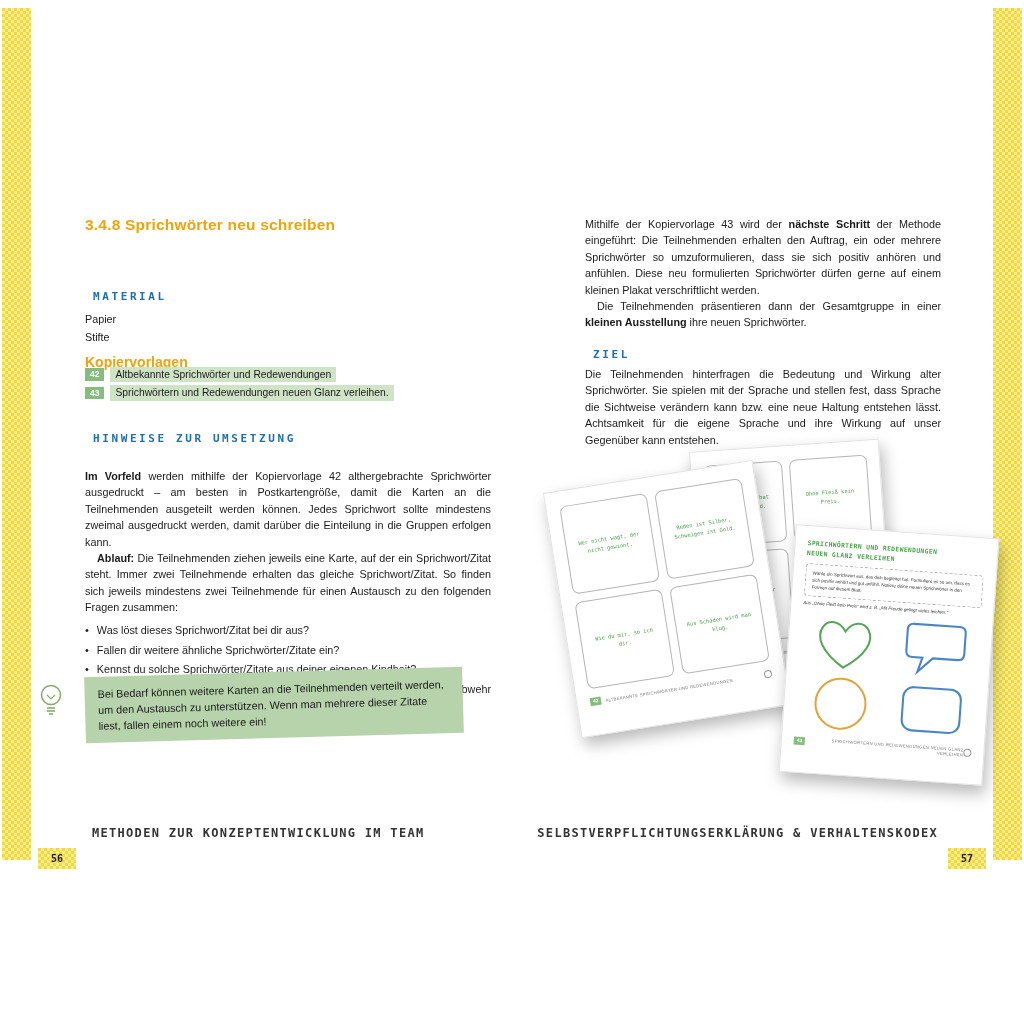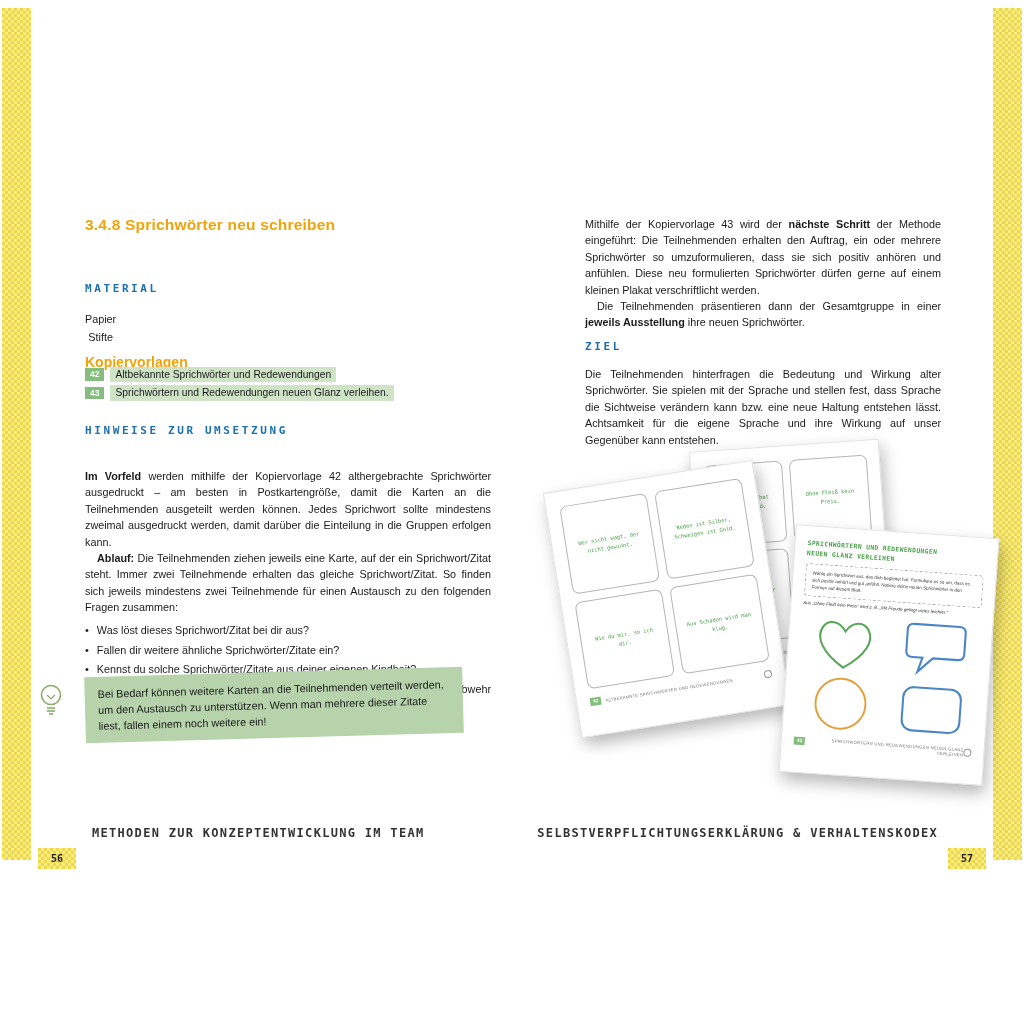--- a/index.html
+++ b/index.html
@@ -9,29 +9,29 @@
   
   .strip{position:absolute;top:8px;height:852px;width:29px;
          background-color:#eedd55;
          background:repeating-conic-gradient(#f8ec82 0% 25%, #ecd84d 0% 50%) 0 0/6px 6px;}
   .strip-left{left:2px;}
   .strip-right{right:2px;}
 
   
   .title{position:absolute;left:85px;top:216px;margin:0;
          font-size:15.5px;font-weight:bold;color:#f0a30a;letter-spacing:.2px;}
-  .blue-heading{position:absolute;left:85px;margin:0;
+  .blue-heading{position:absolute;left:85px;margin:8px;
          font-family:"DejaVu Sans Mono",monospace;font-weight:bold;
          color:#1e6fae;font-size:11px;letter-spacing:2.6px;}
   .material-heading{top:282px;}
   .hinweise-heading{top:424px;}
   .ziel-heading{left:585px;top:340px;}
 
   .material-items{position:absolute;left:85px;top:310px;
-         font-size:10.8px;line-height:18px;color:#1a1a1a;text-align:center;}
+         font-size:10.8px;line-height:18px;color:#1a1a1a;}
 
   .kv-label{position:absolute;left:85px;top:354px;font-size:14px;
          font-weight:bold;color:#f0a30a;}
   .kv-rows{position:absolute;left:85px;top:367px;display:flex;
          flex-direction:column;gap:3px;align-items:flex-start;}
   .kv-row{display:flex;align-items:center;gap:6px;}
   .kv-badge{background:#85bd7e;color:#fff;font-size:8.5px;font-weight:bold;
          padding:2px 5px;line-height:1;}
   .kv-text{background:#cfe3c6;font-size:10.3px;color:#1a1a1a;padding:1px 5px;line-height:1.3;}
 
@@ -156,21 +156,21 @@
       <path d="M11 13 l4 4 l4 -4" fill="none" stroke="#87ac6d" stroke-width="1.2"></path>
       <line x1="11" y1="26" x2="19" y2="26" stroke="#87ac6d" stroke-width="1.6"></line>
       <line x1="11" y1="29" x2="19" y2="29" stroke="#87ac6d" stroke-width="1.6"></line>
       <line x1="13" y1="32" x2="17" y2="32" stroke="#87ac6d" stroke-width="1.6"></line>
     </svg>
     <div class="tip-box">Bei Bedarf können weitere Karten an die Teilnehmenden verteilt werden, um den Austausch zu unterstützen. Wenn man mehrere dieser Zitate liest, fallen einem noch weitere ein!</div>
   </div>
 
   <div class="bodycopy rp-intro">
     <p class="para"><span>Mithilfe der Kopiervorlage 43 wird der </span><b>nächste Schritt</b><span> der Methode eingeführt: Die Teilnehmenden erhalten den Auftrag, ein oder mehrere Sprichwörter so umzuformulieren, dass sie sich positiv anhören und anfühlen. Diese neu formulierten Sprichwörter dürfen gerne auf einem kleinen Plakat verschriftlicht werden.</span></p>
-    <p class="para indent"><span>Die Teilnehmenden präsentieren dann der Gesamtgruppe in einer </span><b>jeweils Ausstellung</b><span> ihre neuen Sprichwörter.</span></p>
+    <p class="para indent"><span>Die Teilnehmenden präsentieren dann der Gesamtgruppe in einer </span><b>kleinen Ausstellung</b><span> ihre neuen Sprichwörter.</span></p>
   </div>
 
   <h2 class="blue-heading ziel-heading">ZIEL</h2>
   <p class="bodycopy ziel-text">Die Teilnehmenden hinterfragen die Bedeutung und Wirkung alter Sprichwörter. Sie spielen mit der Sprache und stellen fest, dass Sprache die Sichtweise verändern kann bzw. eine neue Haltung entstehen lässt. Achtsamkeit für die eigene Sprache und ihre Wirkung auf unser Gegenüber kann entstehen.</p>
 
   <div class="worksheets">
 
     <div class="sheet sheet-b">
       <div class="cards">
         <div class="card">Morgenstund hat Gold im Mund.</div>

